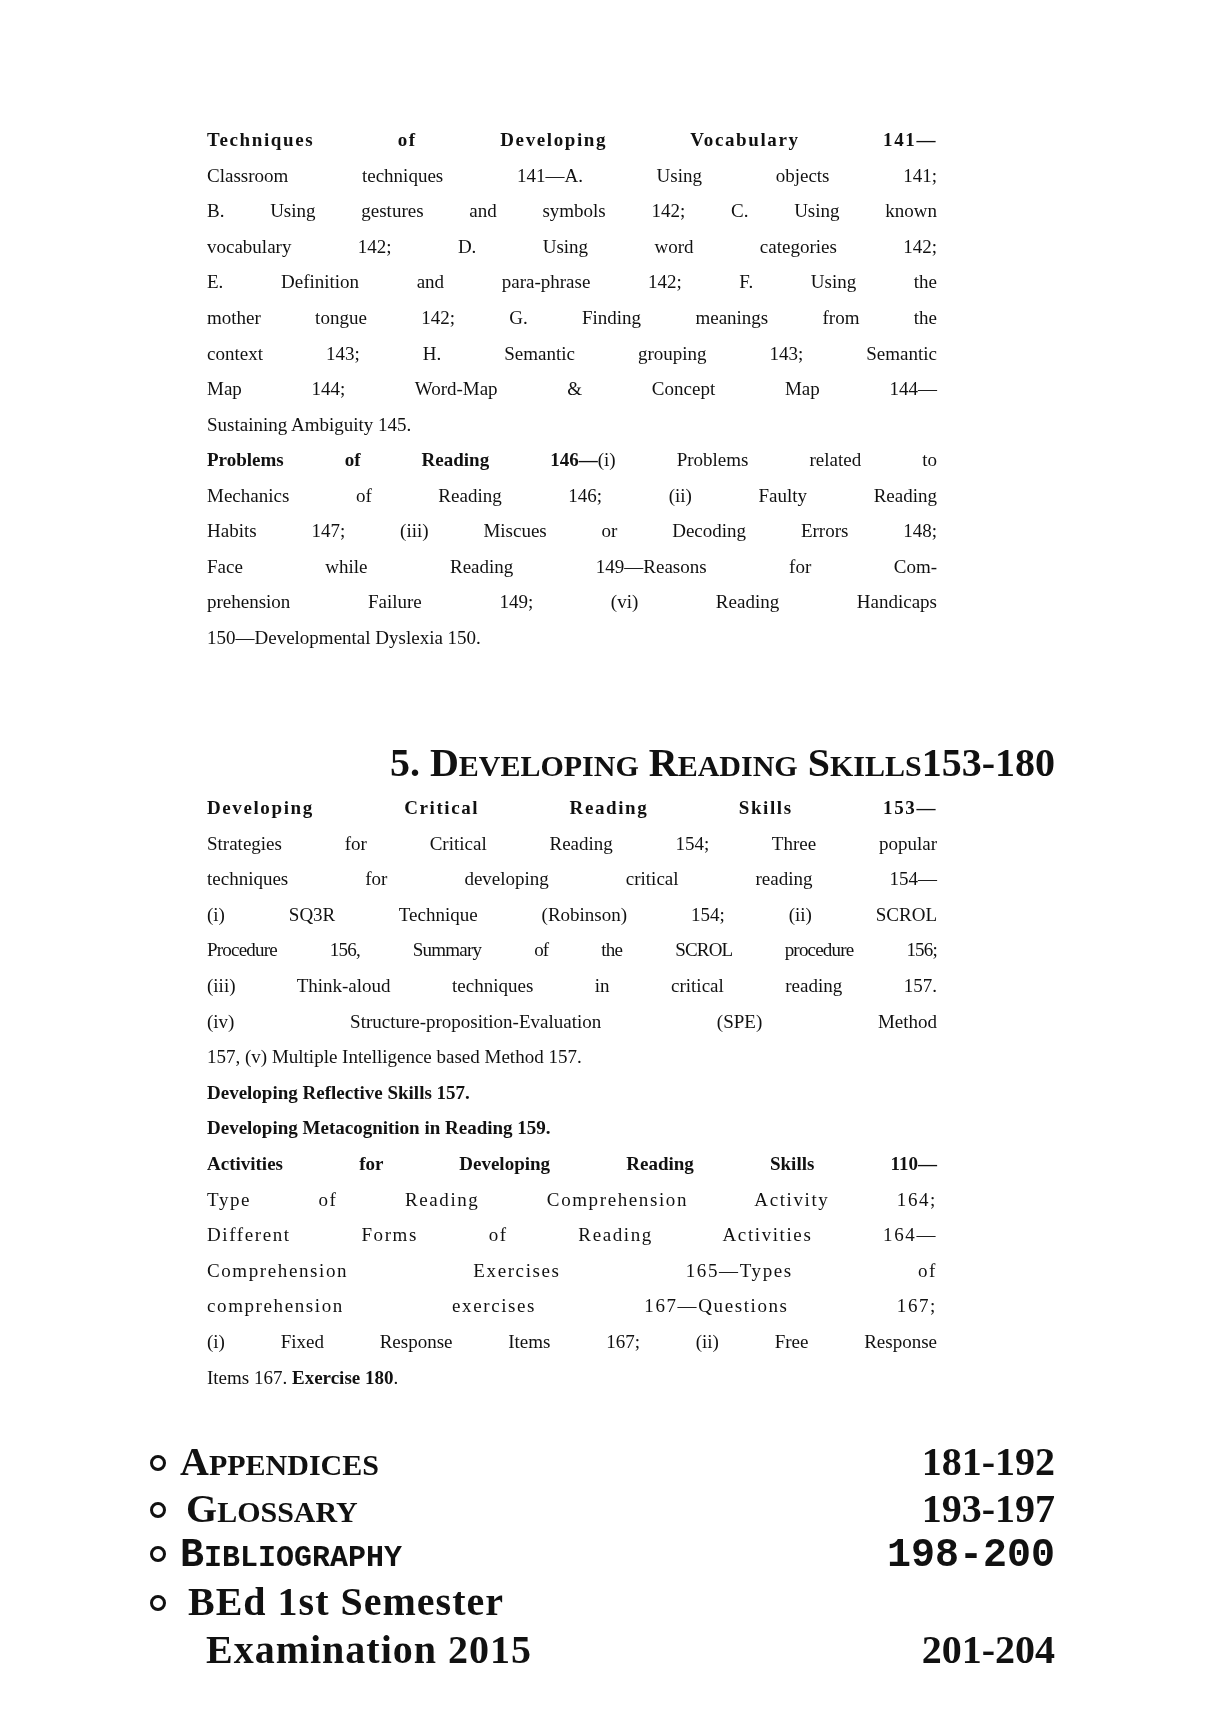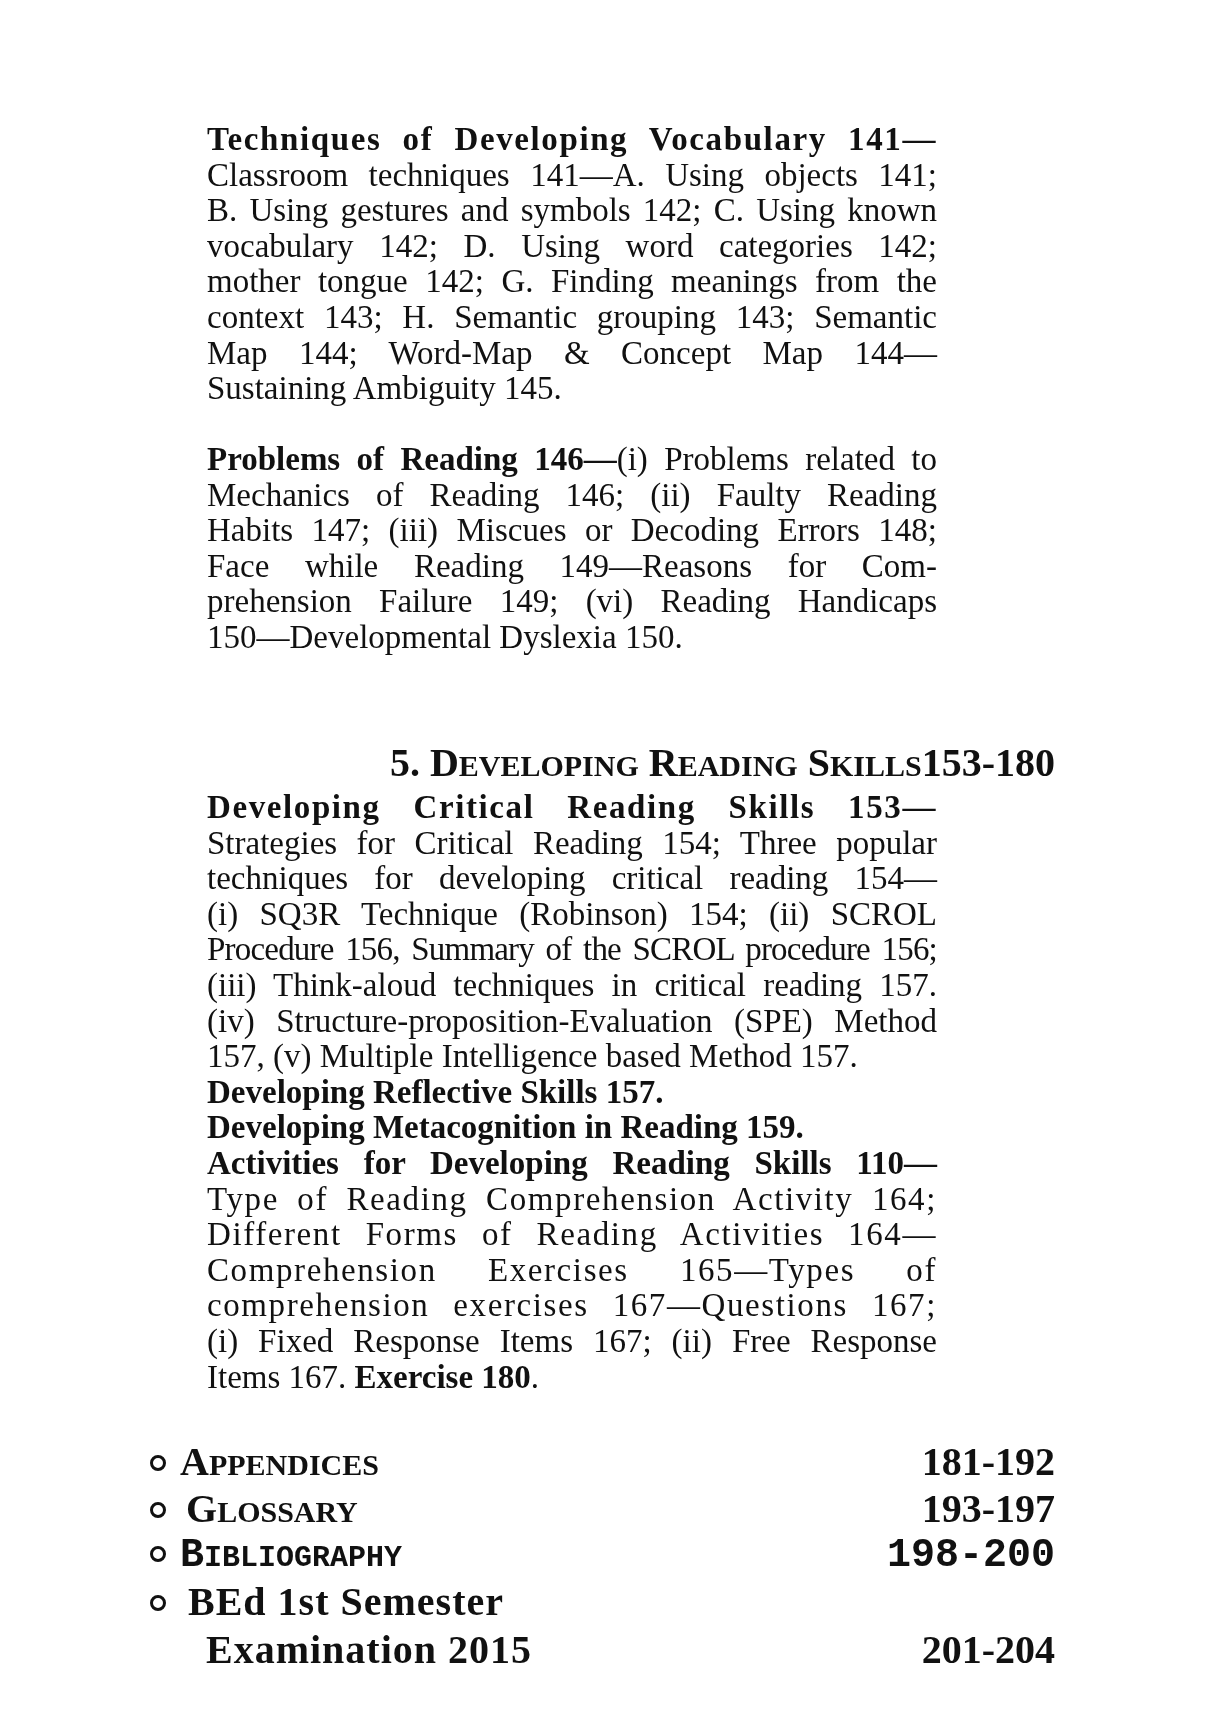--- a/index.html
+++ b/index.html
@@ -18,21 +18,21 @@
     .page {
       position: absolute;
       left: 0; top: 0;
       width: 1214px;
       height: 1722px;
     }
     .block {
       position: absolute;
       left: 207px;
       width: 730px;
-      font-size: 33px;
+      font-size: 19px;
       line-height: 35.6px;
       text-align: justify;
       text-align-last: left;
     }
     .block .b { font-weight: bold; }
     .block .lsp { letter-spacing: 1.6px; }
     .line {
       display: block;
       white-space: nowrap;
       text-align: justify;
@@ -94,20 +94,21 @@
 </head>
 <body>
 
 <div class="page">
 
   <div class="block" style="top:122px;">
     <span class="line b lsp">Techniques of Developing Vocabulary 141—</span>
     <span class="line">Classroom techniques 141—A. Using objects 141;</span>
     <span class="line">B. Using gestures and symbols 142; C. Using known</span>
     <span class="line">vocabulary 142; D. Using word categories 142;</span>
+    <span class="line">E. Definition and para-phrase 142; F. Using the</span>
     <span class="line">mother tongue 142; G. Finding meanings from the</span>
     <span class="line">context 143; H. Semantic grouping 143; Semantic</span>
     <span class="line">Map 144; Word-Map &amp; Concept Map 144—</span>
     <span class="line last">Sustaining Ambiguity 145.</span>
   </div>
 
   <div class="block" style="top:442px;">
     <span class="line"><span class="b">Problems of Reading 146—</span><span>(i) Problems related to</span></span>
     <span class="line">Mechanics of Reading 146; (ii) Faulty Reading</span>
     <span class="line">Habits 147; (iii) Miscues or Decoding Errors 148;</span>

